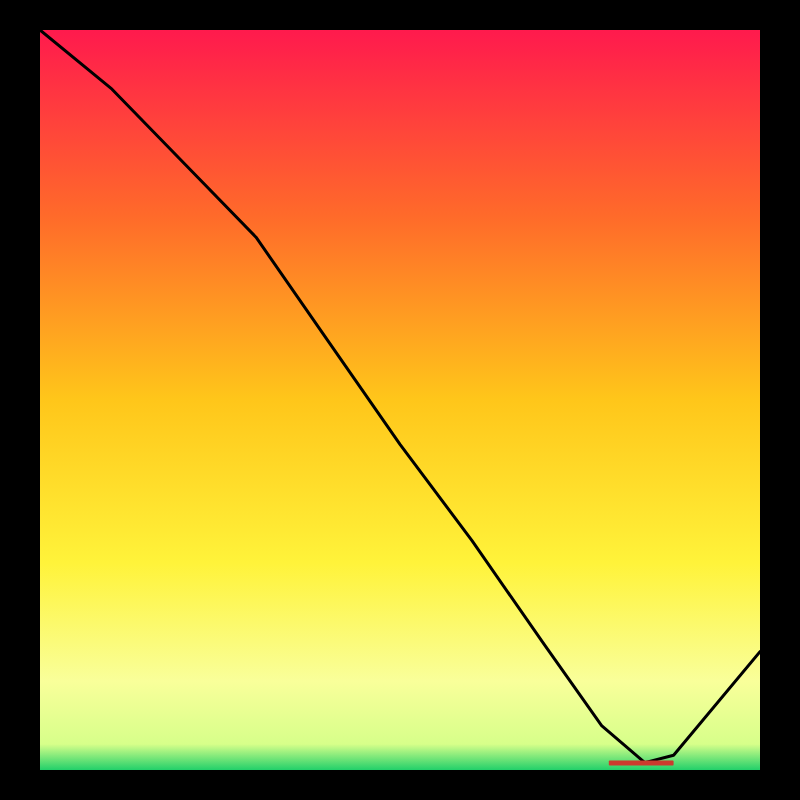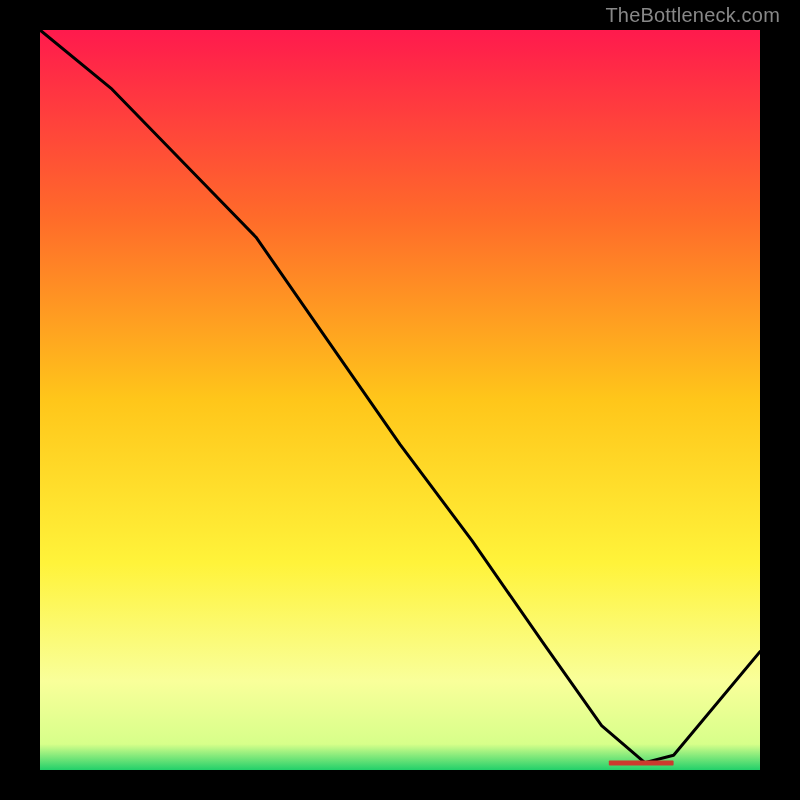--- a/index.html
+++ b/index.html
@@ -32,21 +32,20 @@
     width: 720px;
     height: 740px;
     background: #000;
   }
   
 </style>
 </head>
 <body>
 
 <div class="wrap">
-  <div class="attrib">TheBottleneck.com</div>
 
   <svg class="plot" viewBox="0 0 720 740" preserveAspectRatio="none">
     <defs>
       <linearGradient id="g" x1="0" y1="0" x2="0" y2="1">
 
       <stop offset="0%" stop-color="#ff1a4d"></stop>
           <stop offset="25%" stop-color="#ff6a2a"></stop>
           <stop offset="50%" stop-color="#ffc61a"></stop>
           <stop offset="72%" stop-color="#fff33a"></stop>
           <stop offset="88%" stop-color="#f9ff9a"></stop>

